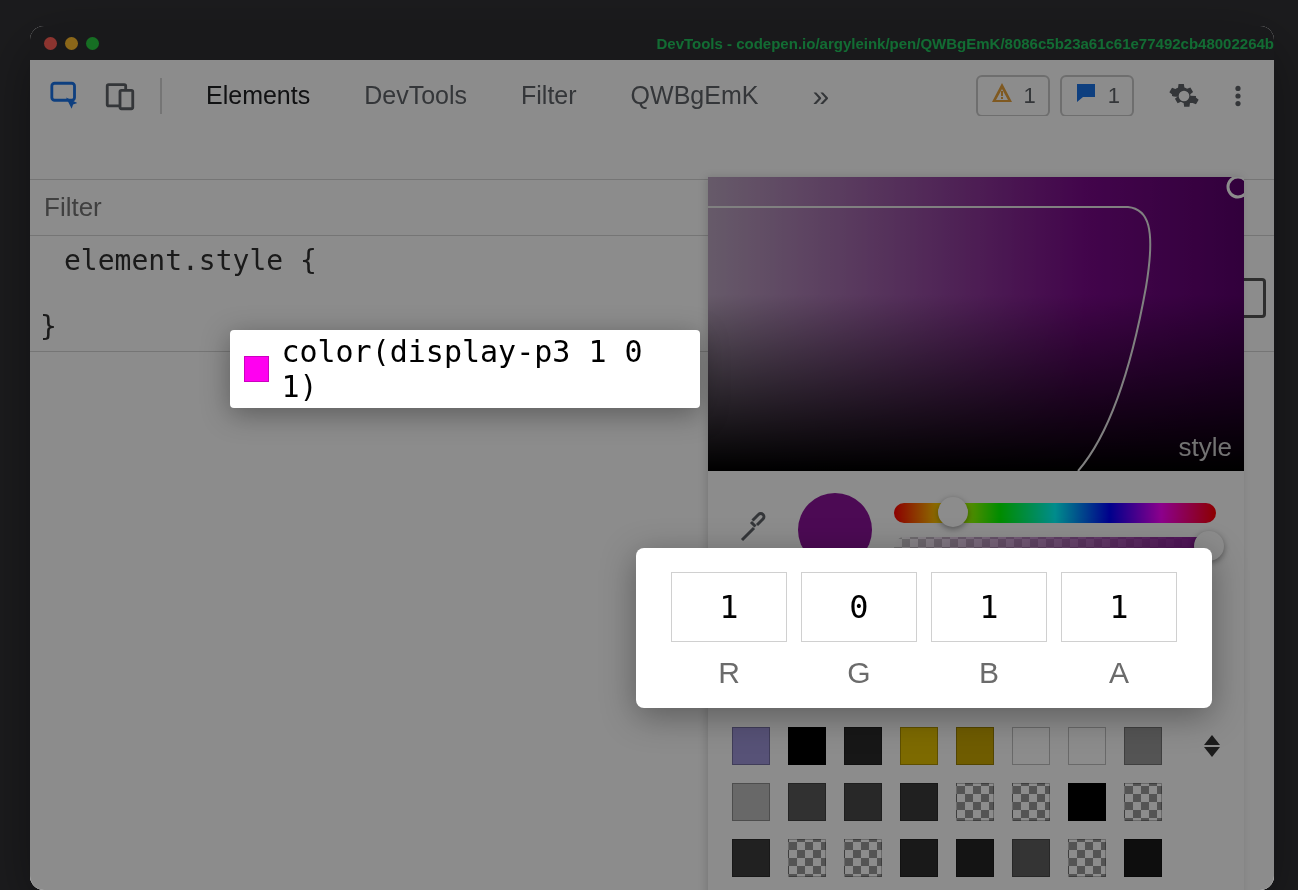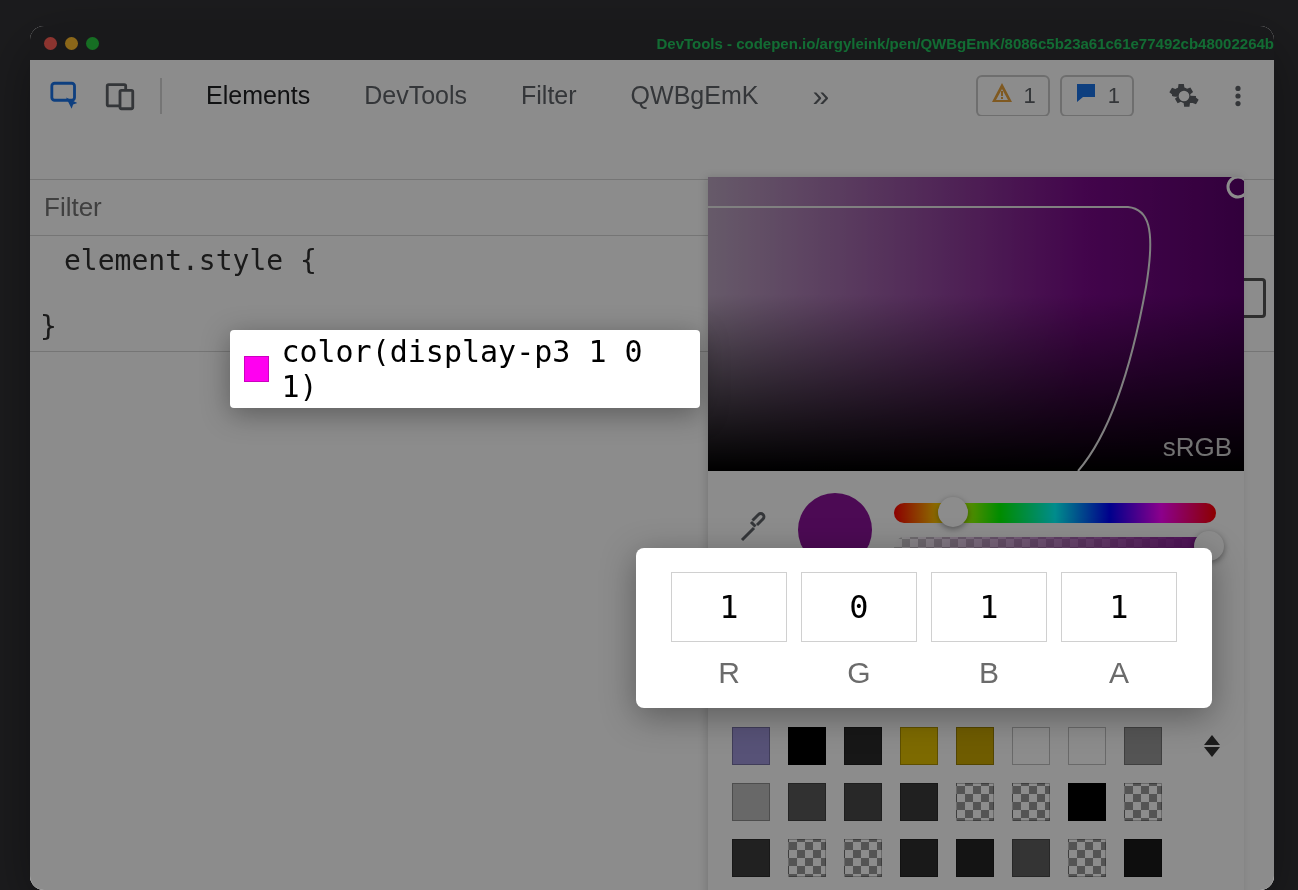--- a/index.html
+++ b/index.html
@@ -275,21 +275,21 @@
   </div>
 
   <div class="hov-toggle"></div>
 
   <div class="picker">
     <div class="satfield">
       <svg class="gamut-line" viewBox="0 0 536 294">
         <path d="M 0 30 L 420 30 C 440 32 448 50 438 110 C 420 210 395 265 370 294" stroke="#e9e9e9" stroke-width="2" fill="none"></path>
         <circle cx="530" cy="10" r="10" stroke="#fff" stroke-width="3" fill="none"></circle>
       </svg>
-      <div class="srgb-label">sRGB</div>
+      <div class="srgb-label">style</div>
     </div>
     <div class="pickrow">
       <div class="eyedrop">
         <svg width="36" height="36" viewBox="0 0 24 24" fill="none" stroke="#5f6368" stroke-width="2">
             <path d="M4 20l8-8m2-2l4-4a2 2 0 00-3-3l-4 4m-1 1l3 3"></path>
           </svg>
       </div>
       <div class="bigswatch"></div>
       <div class="sliders">
         <div class="hue">

